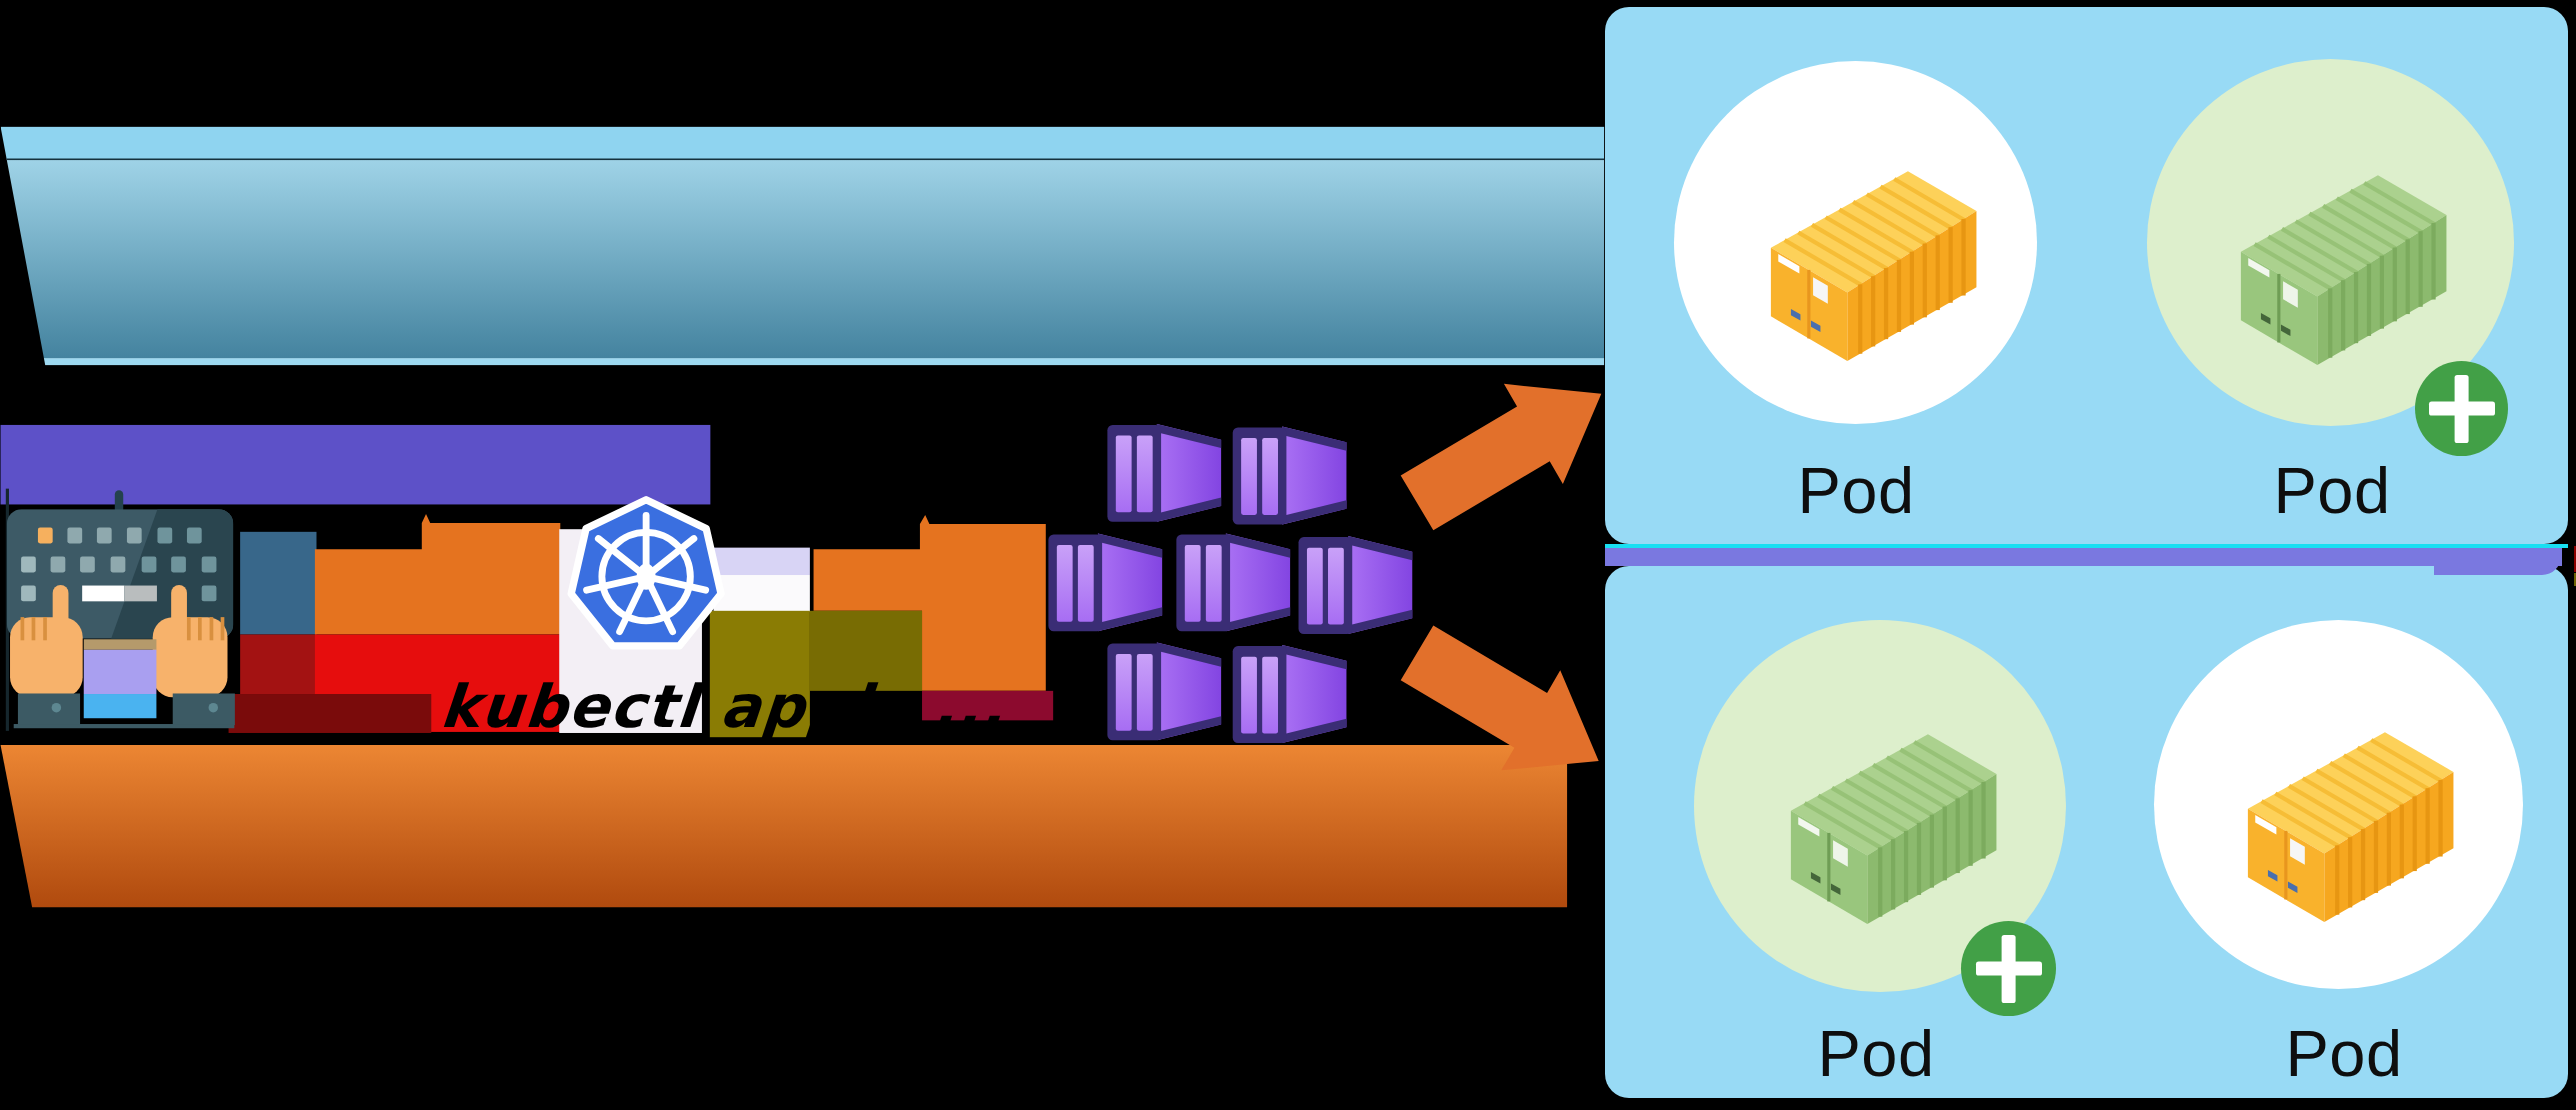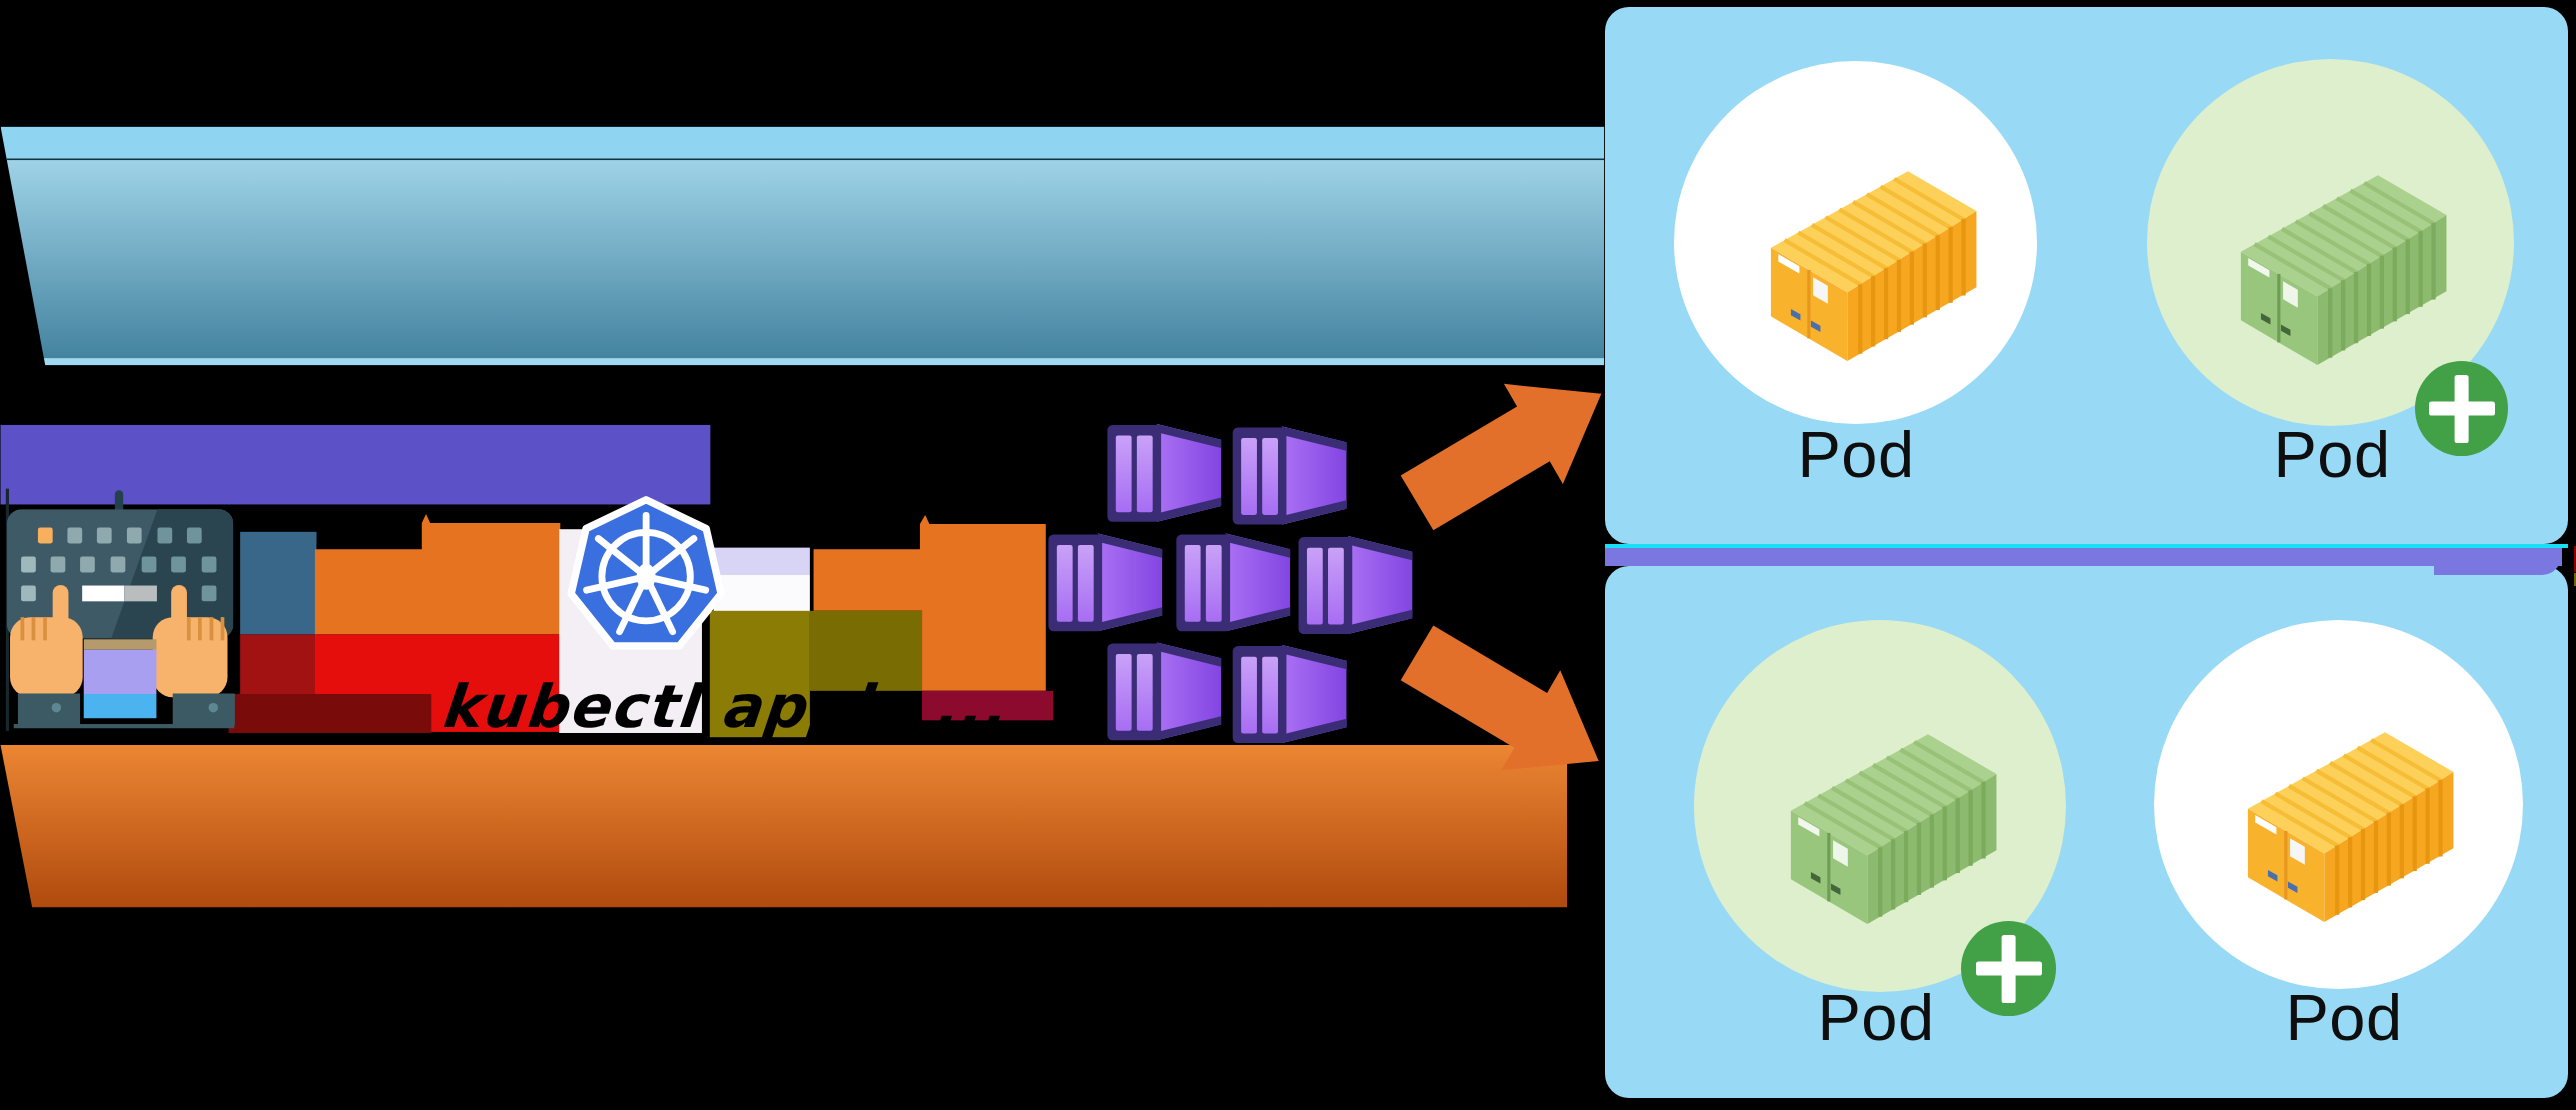--- a/index.html
+++ b/index.html
@@ -12,21 +12,21 @@
   .panel-top{top:7.4px;height:537px;}
   .panel-bottom{top:566px;height:532px;}
   .cyan-line{position:absolute;left:1605px;top:544px;width:963px;height:4.2px;background:#18dff2;}
   .purple-strip{position:absolute;left:1605px;top:548px;width:957px;height:18px;background:#7a78e0;}
   .purple-nub{position:absolute;left:2434px;top:548px;width:127px;height:27px;background:#7a78e0;
               border-radius:0 0 19px 0;}
   .pod-circle{position:absolute;border-radius:50%;}
   .pod-circle.white{background:#ffffff;}
   .pod-circle.green{background:#ddefcc;}
   .pod-label{position:absolute;width:316px;text-align:center;color:#0e0e0e;
-             font-size:65px;line-height:68px;font-weight:400;letter-spacing:0.5px;}
+             font-size:65px;line-height:68px;font-weight:400;letter-spacing:0.5px;margin-top:36px;}
   .plus-badge{position:absolute;background:#42a047;border-radius:50%;}
   .plus-badge::before,.plus-badge::after{content:"";position:absolute;background:#fff;border-radius:2.6px;
              left:50%;top:50%;transform:translate(-50%,-50%);}
   .plus-badge::before{width:66px;height:14.8px;}
   .plus-badge::after{width:14.8px;height:68px;}
   
   .command-text{position:absolute;left:440px;top:672px;color:#000;
                 font-family:"DejaVu Sans",sans-serif;font-style:italic;font-weight:600;
                 font-size:59px;letter-spacing:1.6px;white-space:nowrap;
                 transform:skewX(-8deg);transform-origin:left bottom;}

